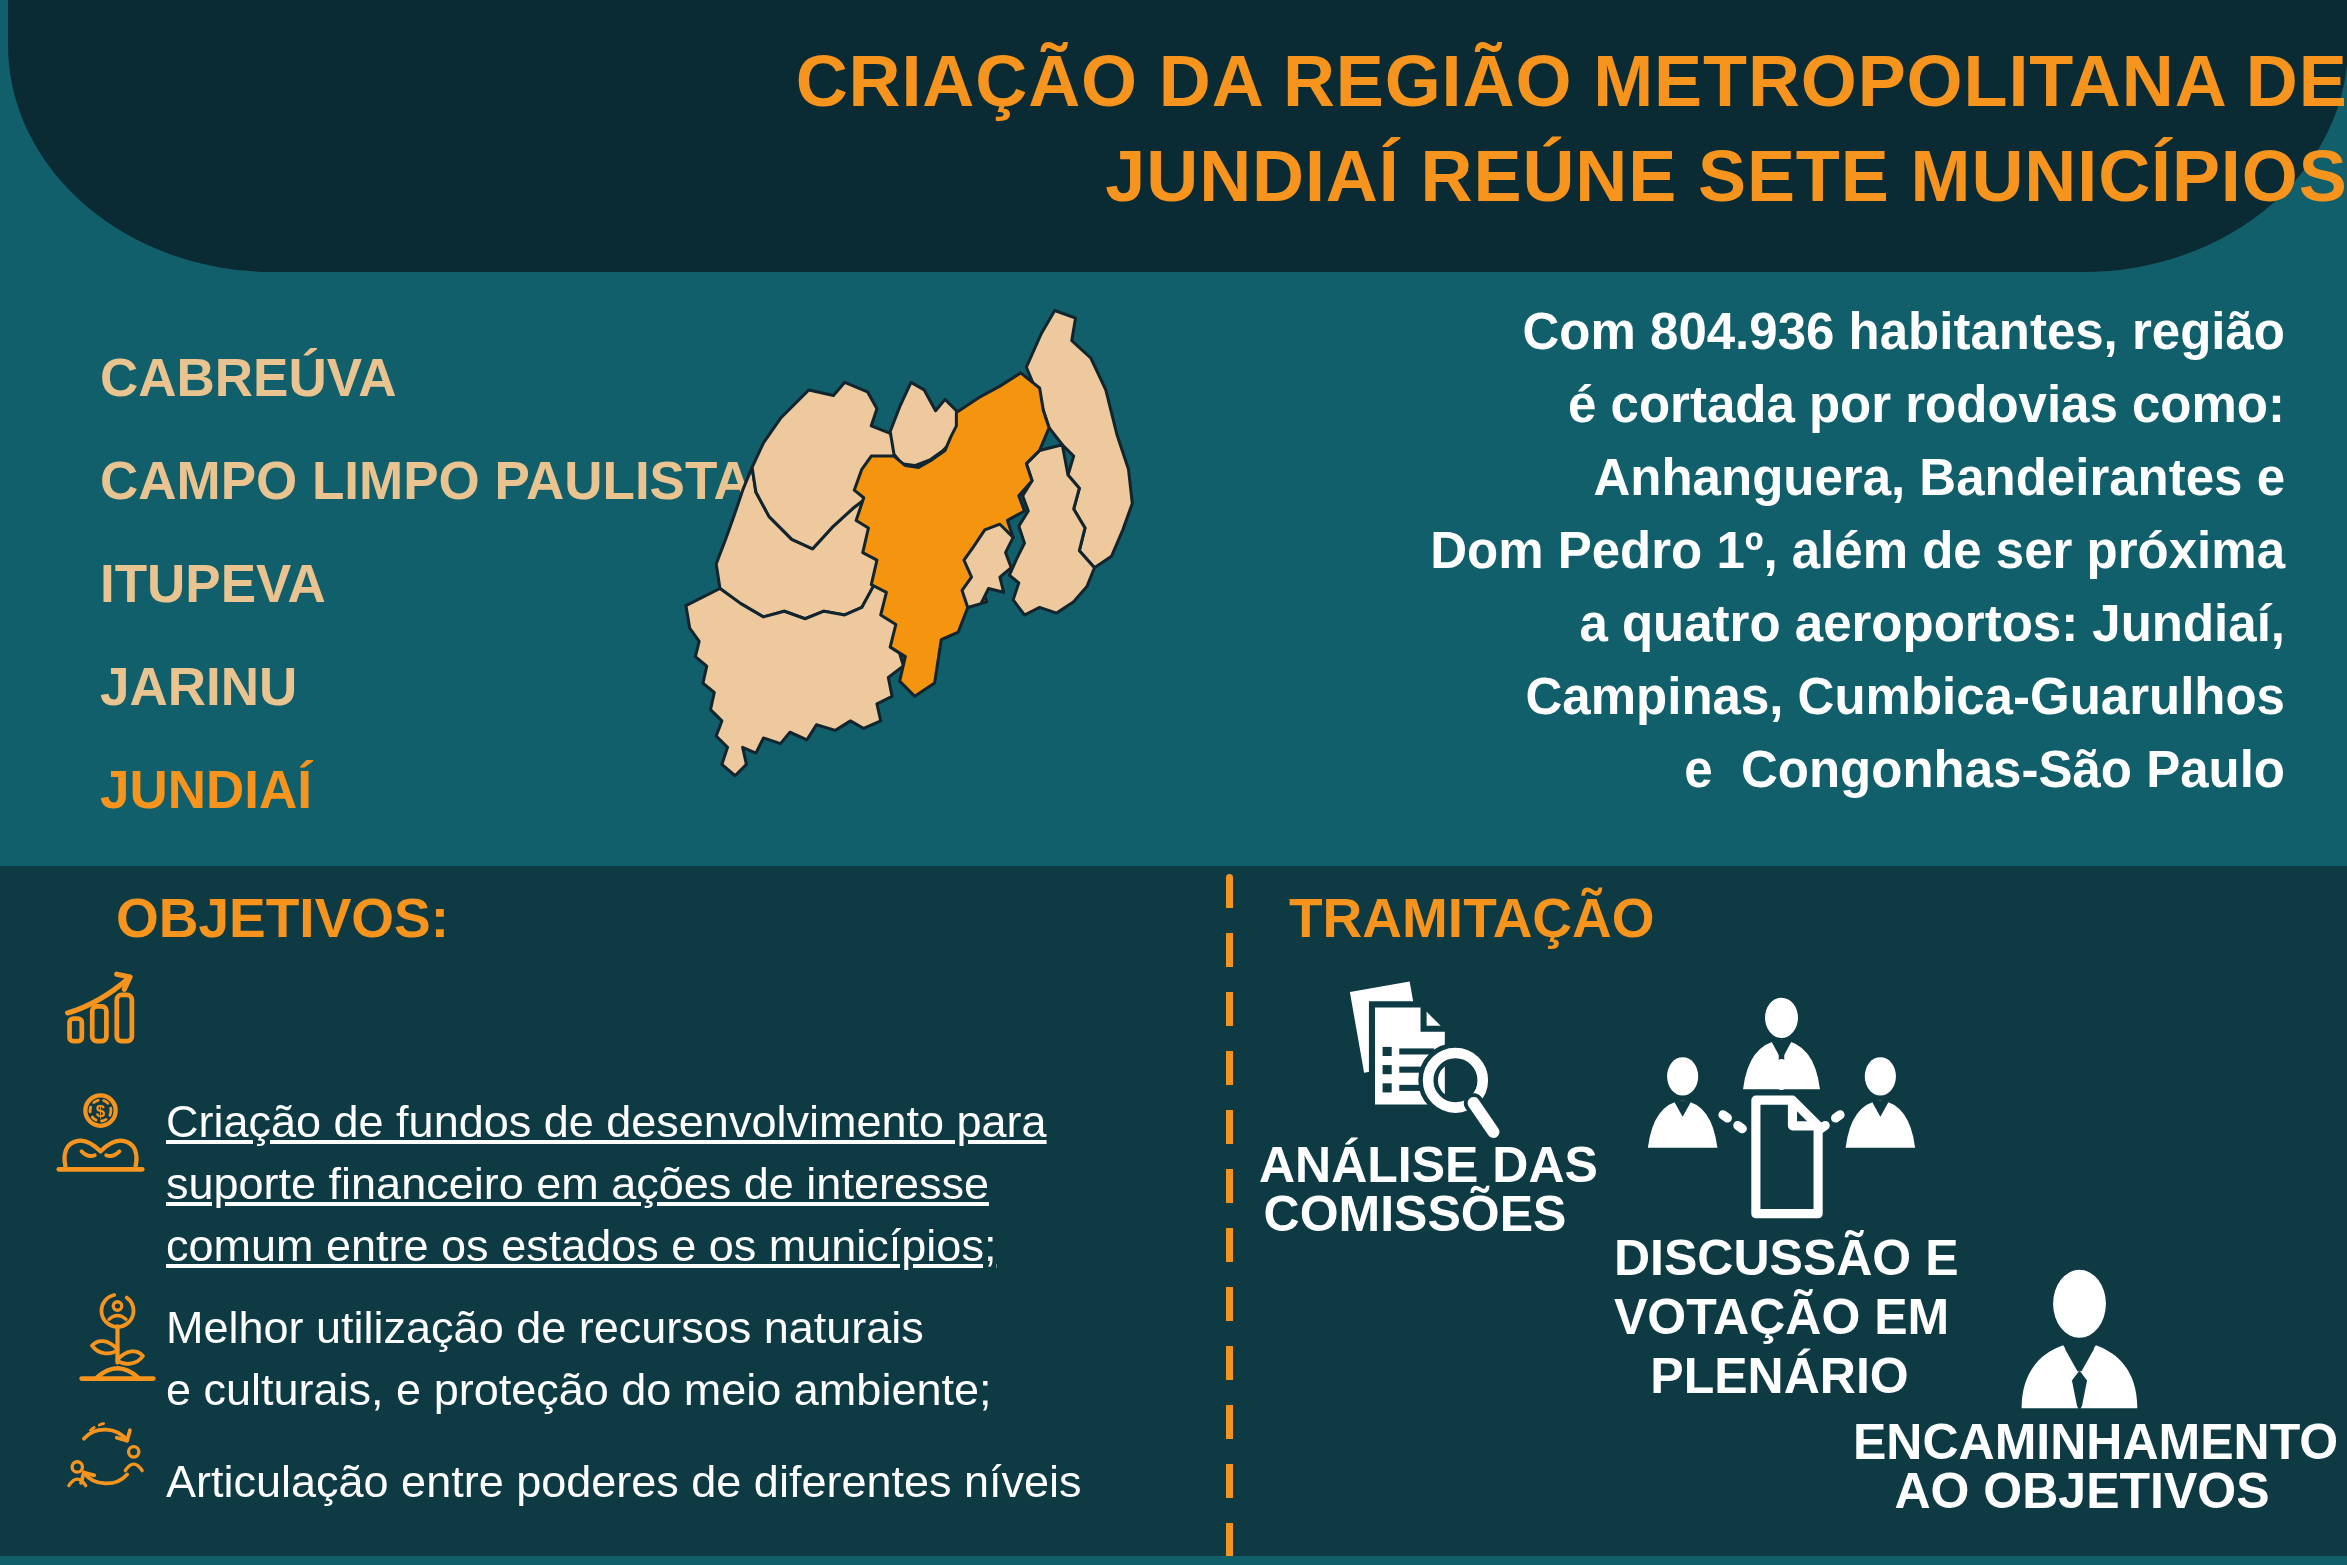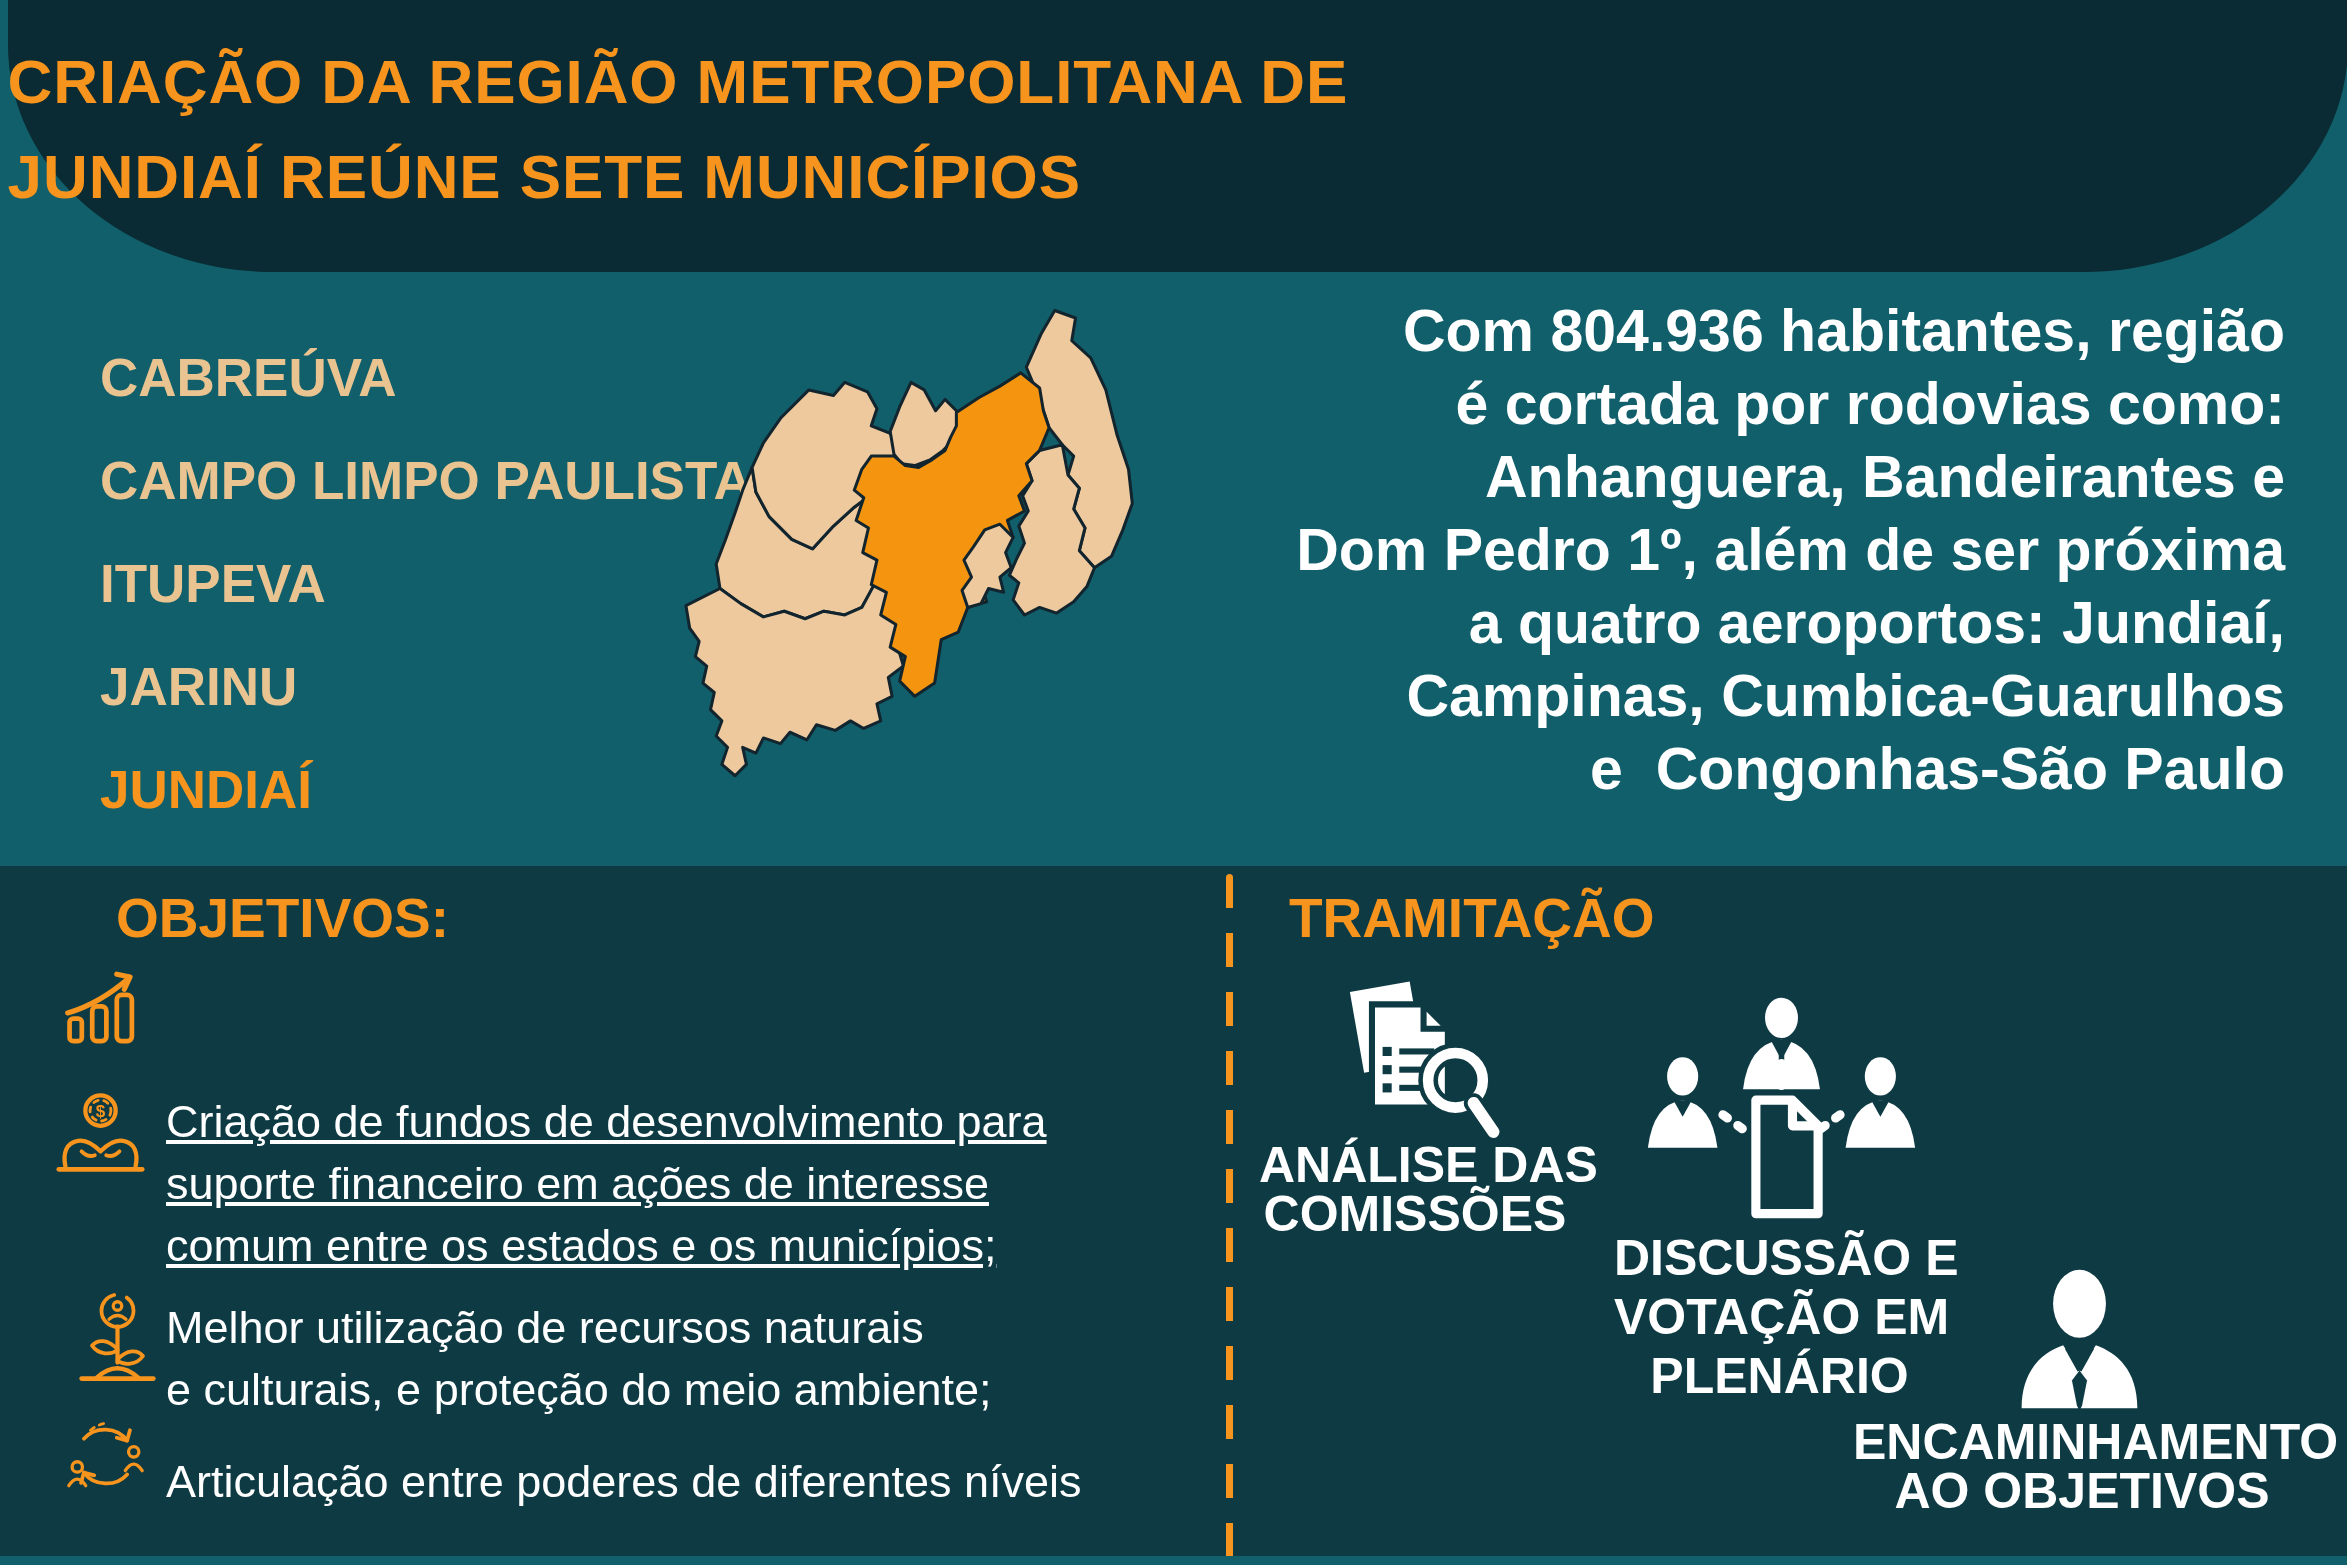--- a/index.html
+++ b/index.html
@@ -9,40 +9,40 @@
   }
   
   .header-shape{
     position:absolute;left:7.6px;top:0;width:2340px;height:272px;
     background:#0a2b33;
     border-bottom-left-radius:265px 227px;
     border-bottom-right-radius:265px 227px;
   }
   .title{
     position:absolute;left:0;right:0;top:0;padding-top:34px;
-    text-align:left;color:#f7941d;font-weight:bold;
-    font-size:62px;line-height:95px;letter-spacing:0.9px;
+    text-align:right;color:#f7941d;font-weight:bold;
+    font-size:72px;line-height:95px;letter-spacing:0.9px;
   }
   .title-line{white-space:pre;}
   
   .muni-list{
     position:absolute;left:100px;top:309px;
     color:#e9c491;font-weight:bold;font-size:53px;line-height:68px;
   }
   .muni-item{white-space:pre;margin-top:35px;}
   .muni-item.highlight{color:#f7941d;}
   
   .map-svg{position:absolute;left:667px;top:276px;}
   .map-svg polygon{stroke:#12252e;stroke-width:3.2;stroke-linejoin:round;}
   .tan{fill:#eec99e;}
   .orange-fill{fill:#f5940f;}
   
   .region-info{
     position:absolute;right:63px;top:295px;text-align:right;
-    color:#ffffff;font-weight:bold;font-size:59px;line-height:73px;
+    color:#ffffff;font-weight:bold;font-size:51px;line-height:73px;
   }
   .info-line{white-space:pre;}
   
   .bottom-panel{position:absolute;left:0;top:866px;width:2348px;height:690px;background:#0d3a43;}
   .bottom-strip{position:absolute;left:0;top:1556px;width:2348px;height:9.5px;background:#115f6b;}
   .section-heading{
     position:absolute;color:#f7941d;font-weight:bold;font-size:55px;line-height:57px;white-space:pre;margin-left:16px;
   }
   #objetivos-heading{left:100px;top:890px;}
   #tramitacao-heading{left:1273px;top:890px;}

